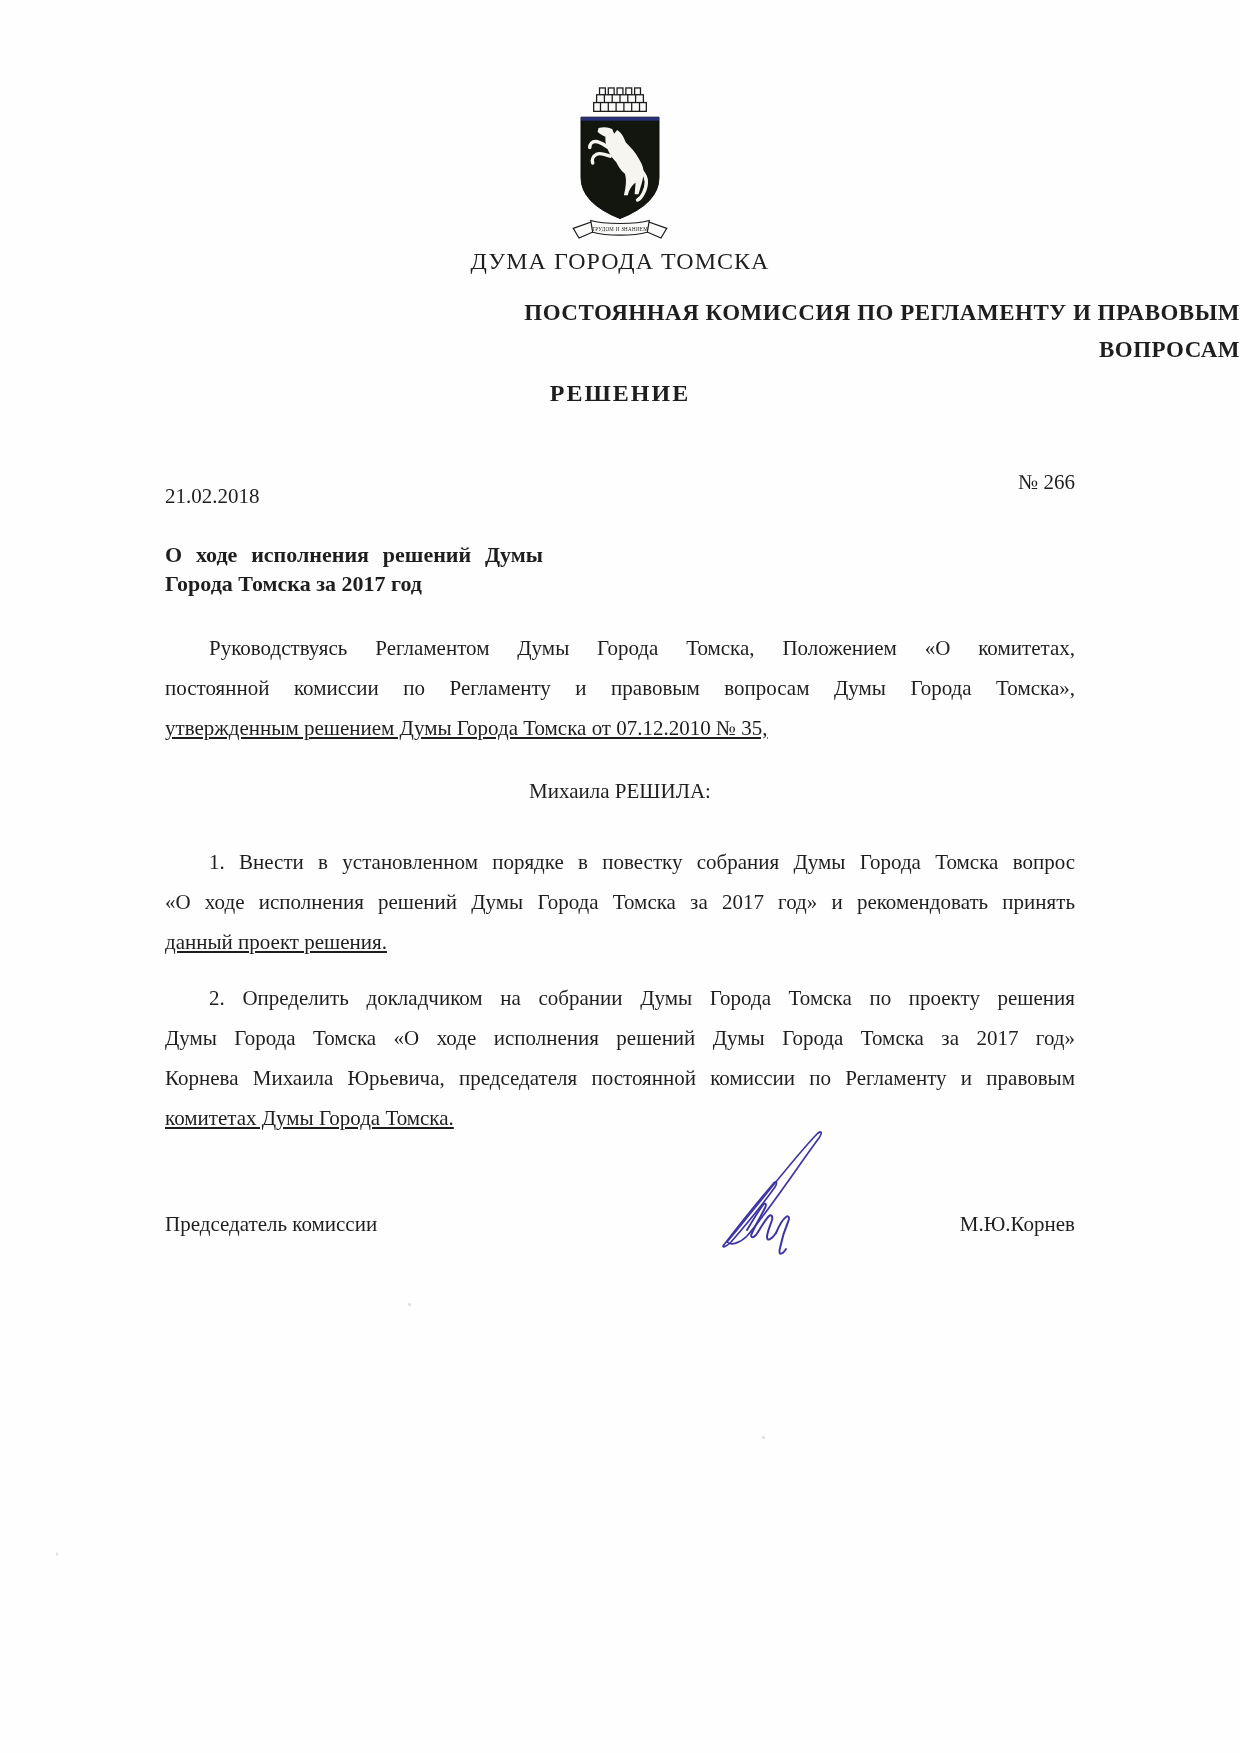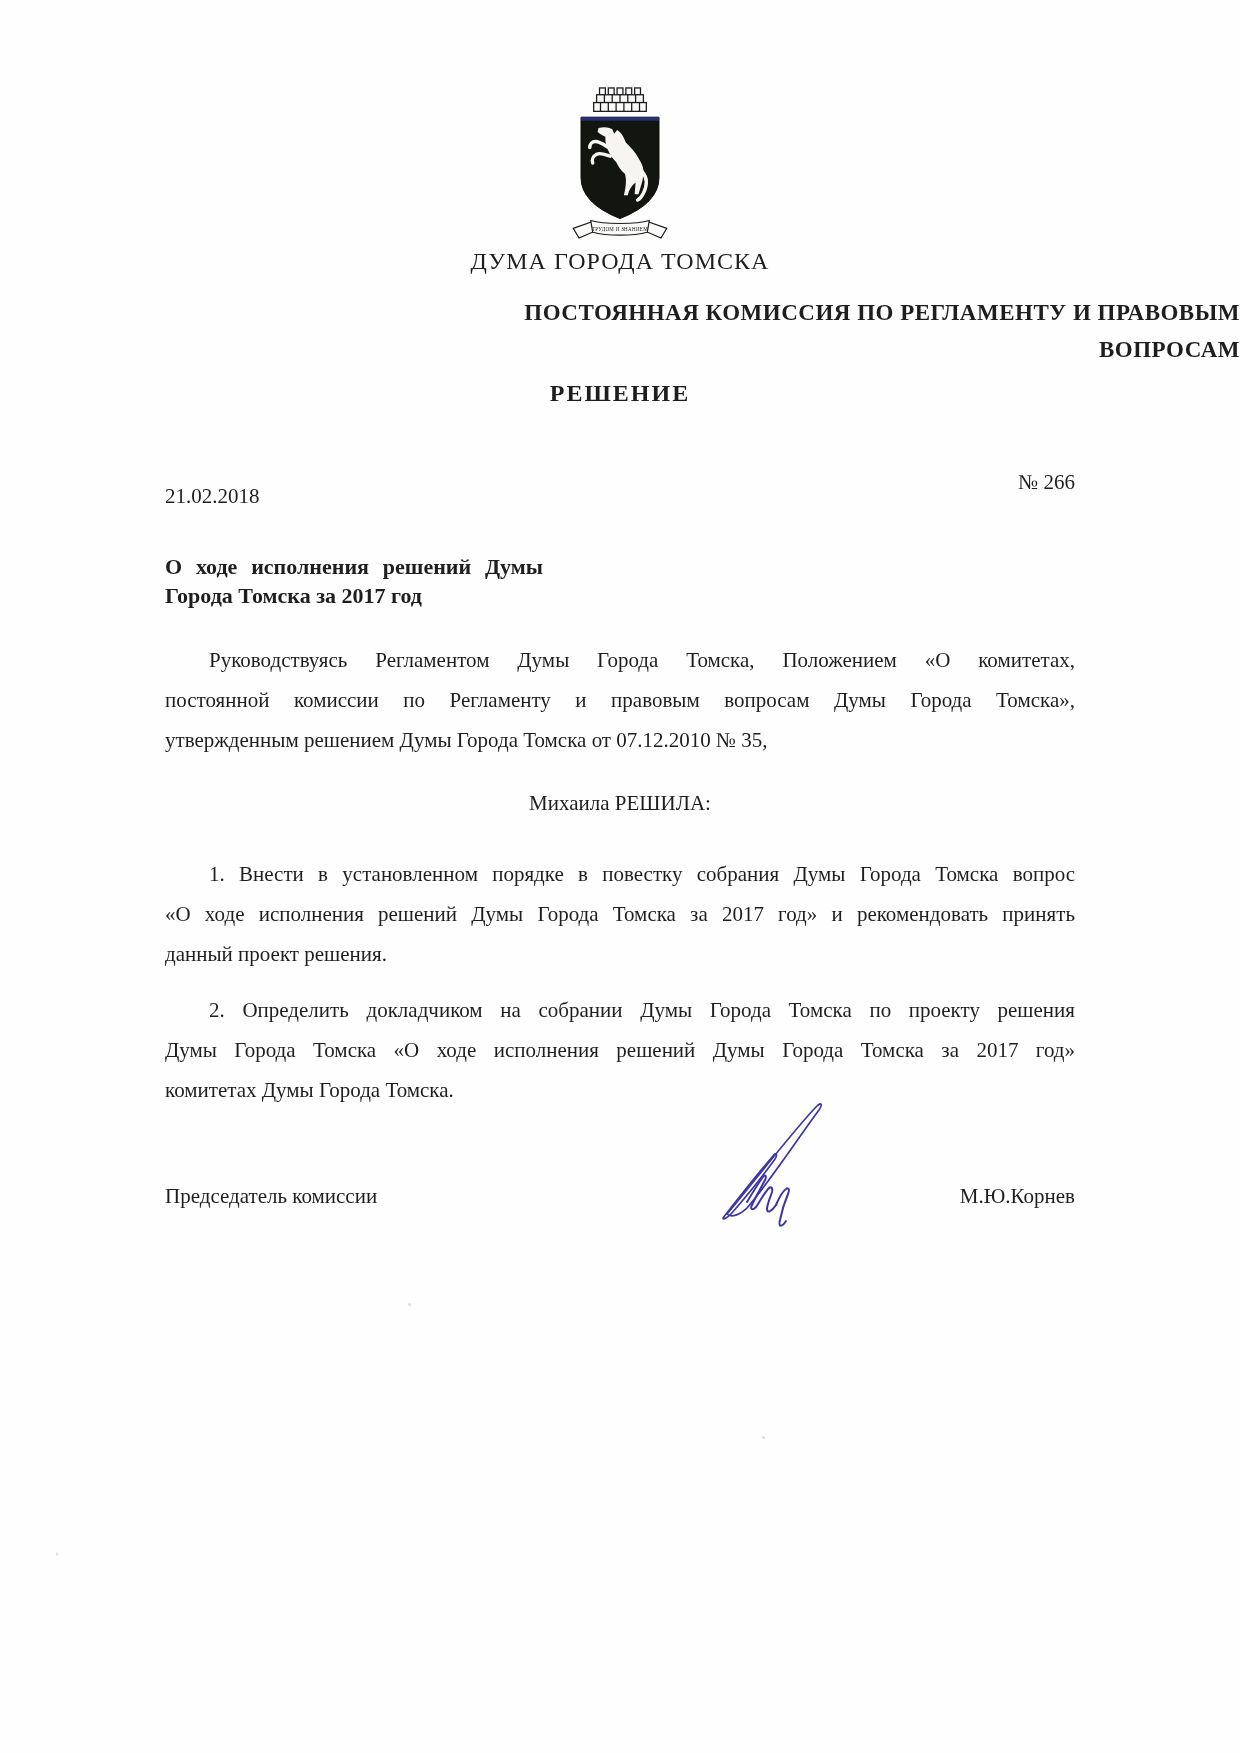--- a/index.html
+++ b/index.html
@@ -31,28 +31,28 @@
     margin-top:10px; text-align:center;
     font-size:24px; font-weight:bold; letter-spacing:2px; line-height:30px;
   }
 
   
   .meta { position:relative; margin:62px 165px 0; height:58px; font-size:21px; }
   .doc-number { position:absolute; right:0; top:0; line-height:24px; }
   .doc-date   { position:absolute; left:0; top:14px; line-height:24px; }
 
   
-  .subject { margin:24px 165px 0; font-size:22px; font-weight:bold; line-height:29px; }
+  .subject { margin:12px 165px 0; font-size:22px; font-weight:bold; line-height:29px; }
   .subject .l1 { width:378px; text-align:justify; text-align-last:justify; }
 
   
   .para { margin:0 165px; font-size:21px; }
   .para .line { line-height:40px; text-align:justify; text-align-last:justify; }
   .para .line.first { text-indent:44px; }
-  .para .line.end { text-align-last:left; }
+  .para .line.end { text-align-last:left;text-decoration:underline; }
   .preamble { margin-top:30px; }
   .decision-heading { margin:28px 165px 0; text-align:center; font-size:21px; line-height:30px; }
   .item1 { margin-top:36px; }
   .item2 { margin-top:16px; }
 
   
   .sig-block { position:relative; margin:68px 165px 0; height:180px; font-size:21px; }
   .sig-title   { position:absolute; left:0;  top:6px; line-height:24px; }
   .signer-name { position:absolute; right:0; top:6px; line-height:24px;text-align:center; }
   .sig-svg { position:absolute; left:548px; top:-82px; width:120px; height:140px; }
@@ -148,20 +148,21 @@
 
   <div class="para item1">
     <div class="line first">1. Внести в установленном порядке в повестку собрания Думы Города Томска вопрос</div>
     <div class="line">«О ходе исполнения решений Думы Города Томска за 2017 год» и рекомендовать принять</div>
     <div class="line end">данный проект решения.</div>
   </div>
 
   <div class="para item2">
     <div class="line first">2. Определить докладчиком на собрании Думы Города Томска по проекту решения</div>
     <div class="line">Думы Города Томска «О ходе исполнения решений Думы Города Томска за 2017 год»</div>
+    <div class="line">Корнева Михаила Юрьевича, председателя постоянной комиссии по Регламенту и правовым</div>
     <div class="line end">комитетах Думы Города Томска.</div>
   </div>
 
   <div class="sig-block">
     <span class="sig-title">Председатель комиссии</span>
 
     <svg class="sig-svg" viewBox="0 0 120 140">
       <g stroke="#3d36a2" fill="none" stroke-linecap="round" stroke-linejoin="round">
         <path stroke-width="1.7" d="M14 118 C36 92 84 30 104 10 C108 6 110 8 106 14
                                     C88 38 52 92 34 112 C27 119 18 122 14 118 Z"></path>

